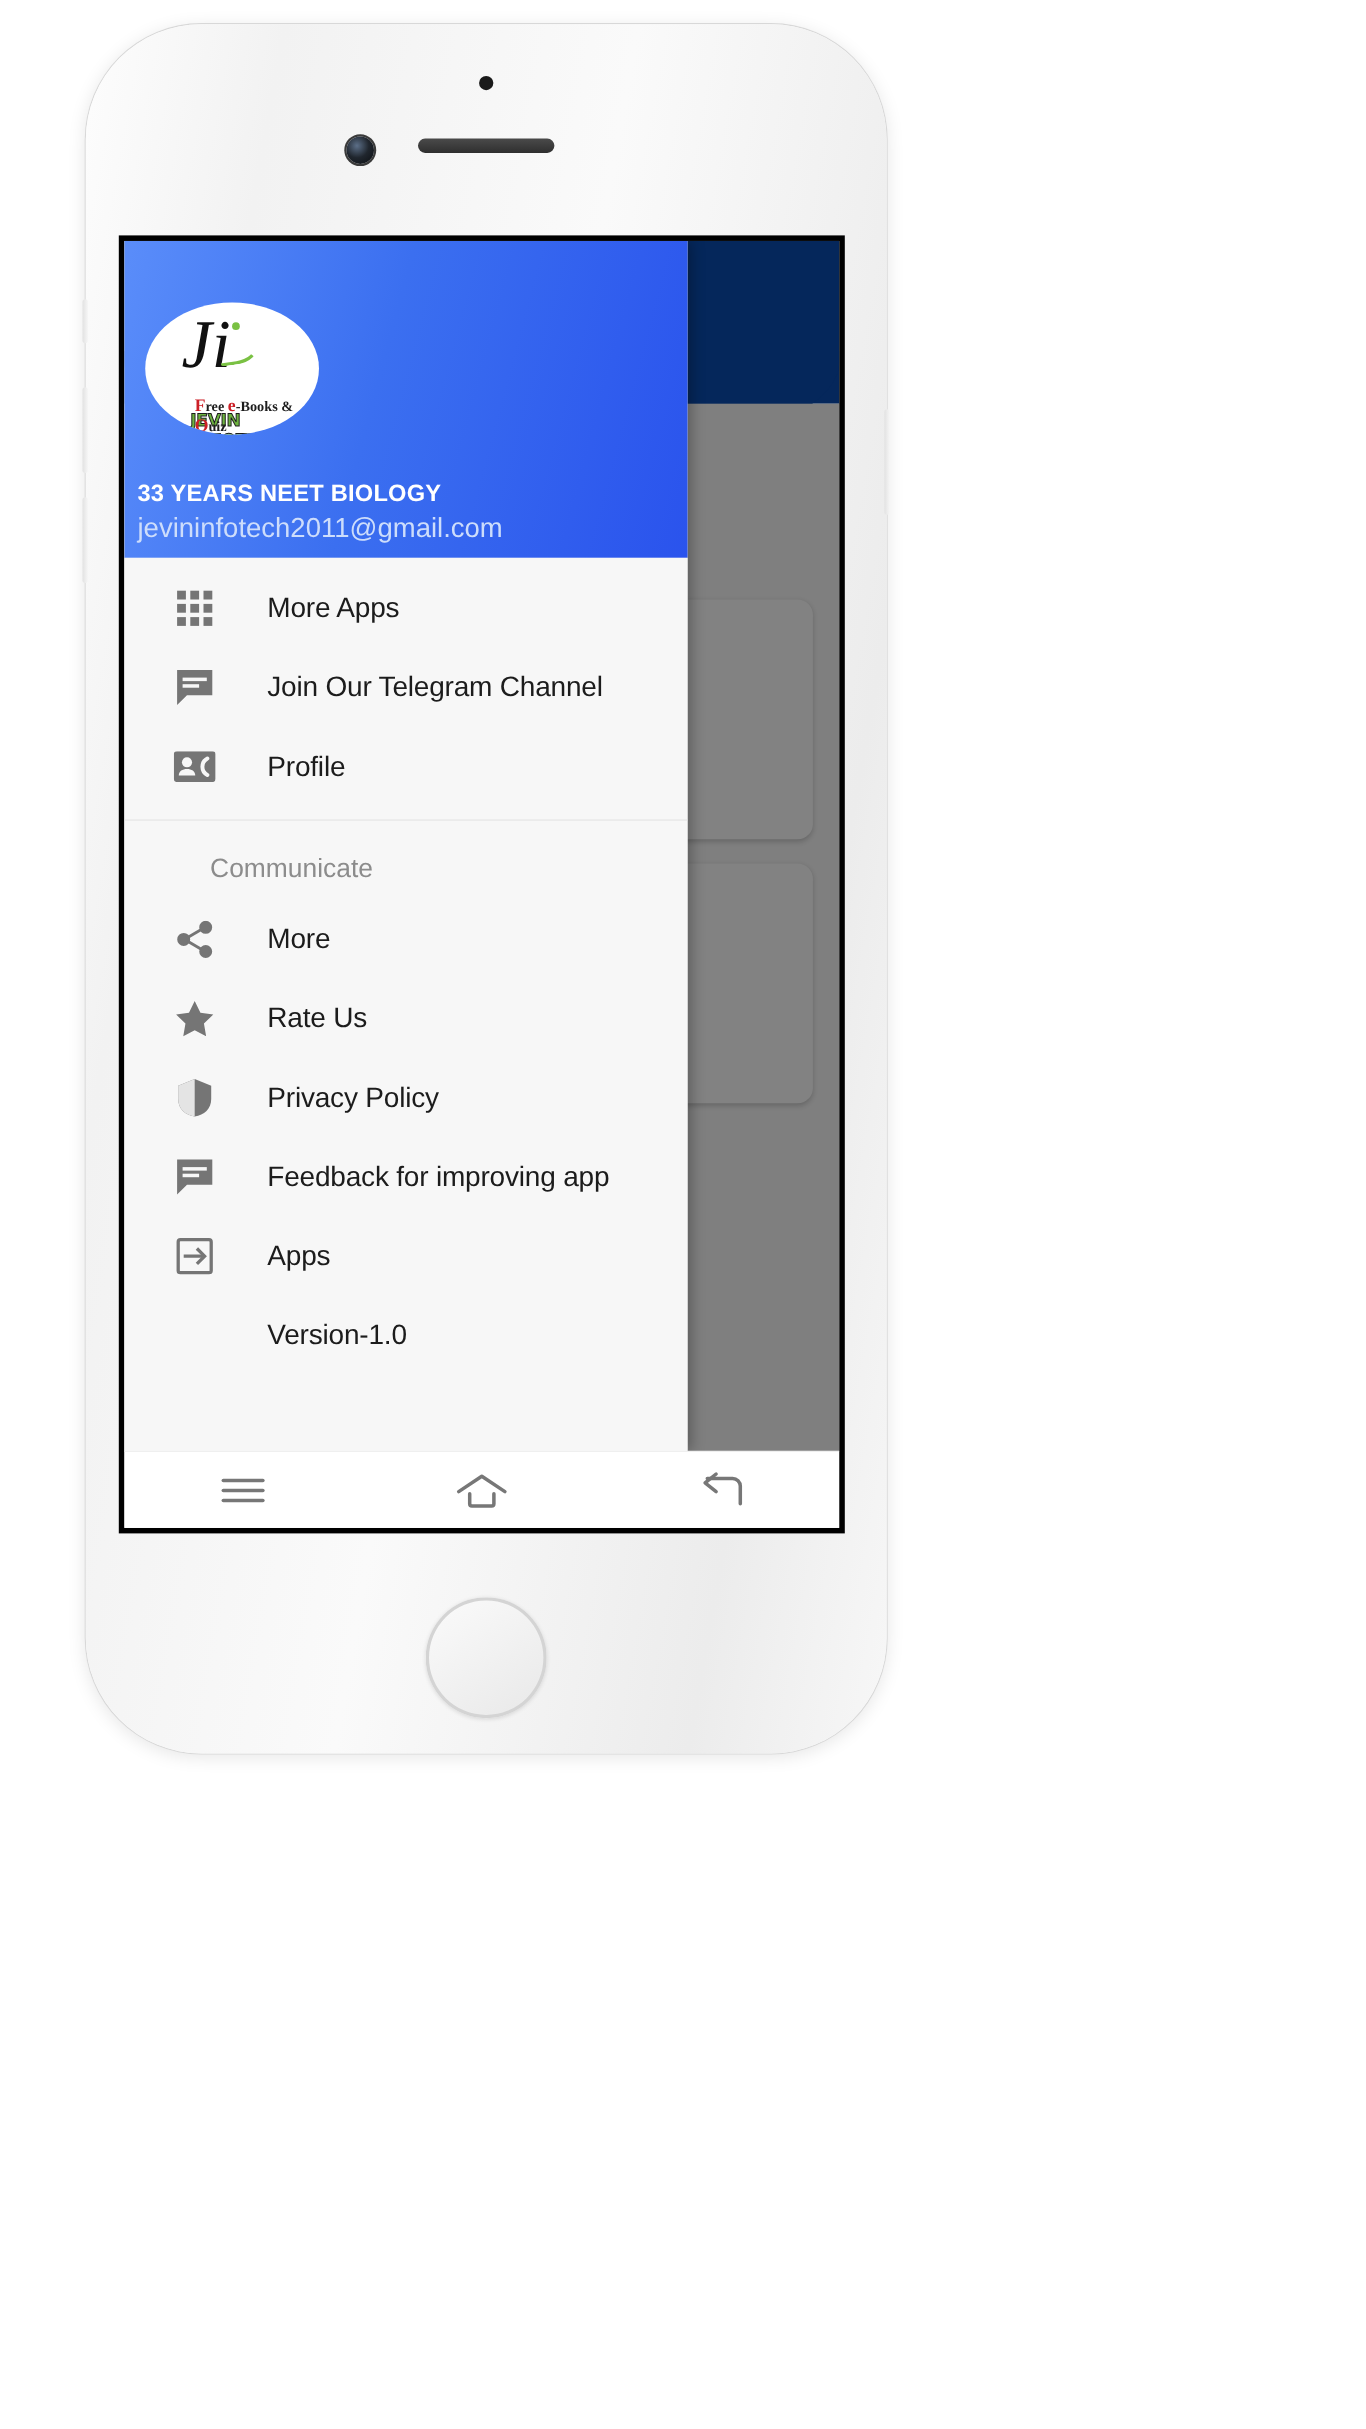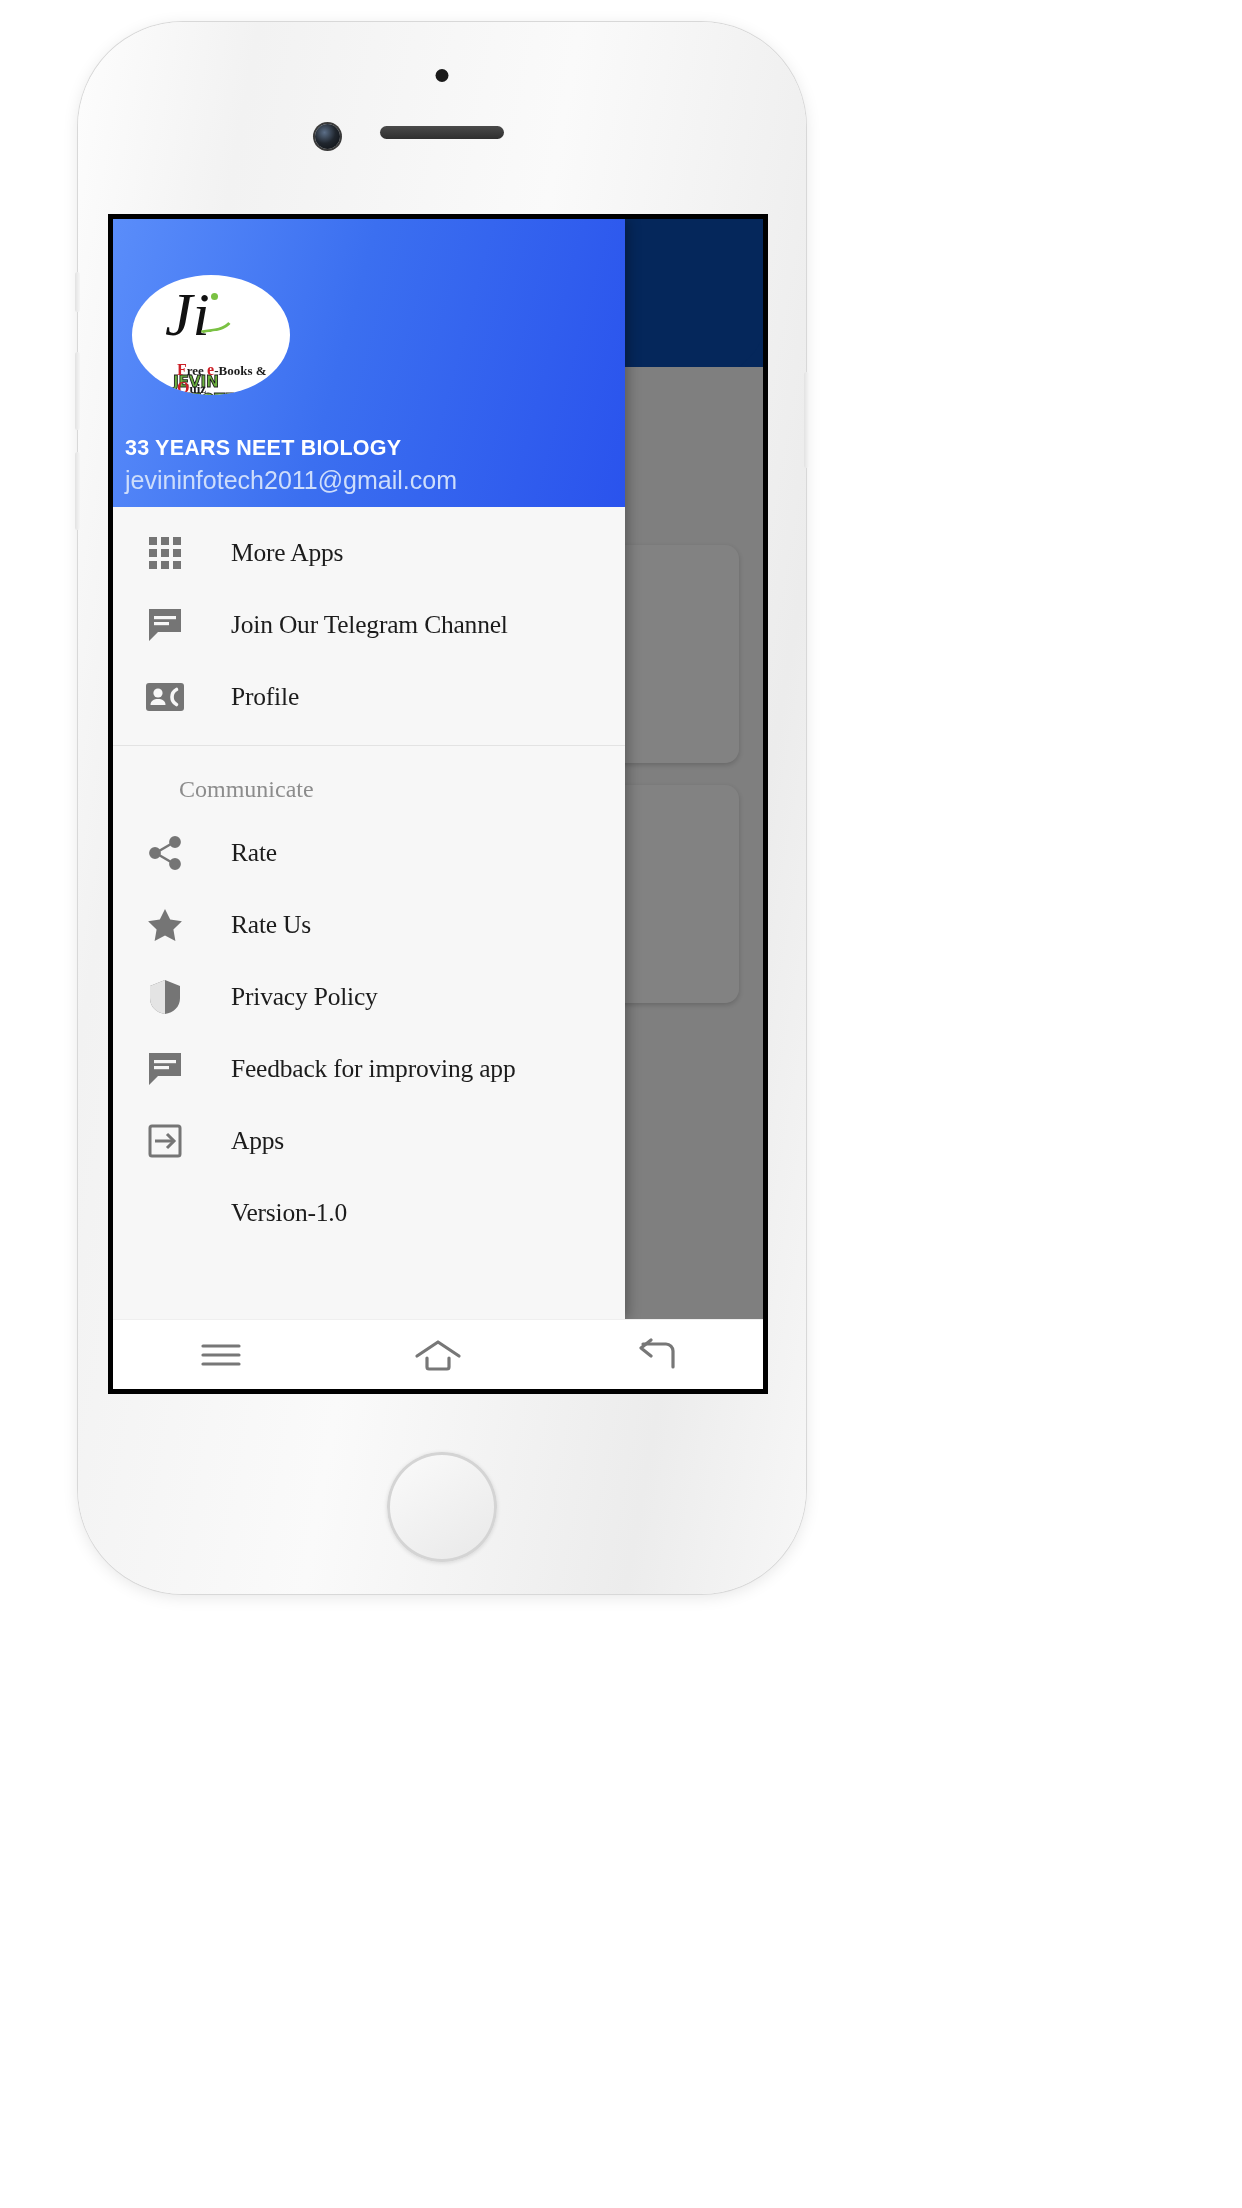--- a/index.html
+++ b/index.html
@@ -169,21 +169,21 @@
     position: absolute; left: 12px; bottom: 46px;
     color: #ffffff; font-size: 21.5px; font-weight: bold;
     letter-spacing: .2px;
   }
   #drawer-account-email {
     position: absolute; left: 12px; bottom: 12px;
     color: #cdddfb; font-size: 25px; font-weight: normal;
   }
 
   #drawer-body { flex: 1; overflow: hidden; background: #f7f7f7; }
-  .drawer-section { padding: 10px 0 12px; font-family: Liberation Serif, serif; }
+  .drawer-section { padding: 10px 12px 12px; }
   .section-divider { height: 1px; background: #e3e3e3; margin: 0; }
   .section-label {
     padding: 20px 0 14px 30px; color: #8c8c8c;
     font-size: 24px; font-weight: normal; margin-left: 36px;
   }
   .drawer-item {
     display: flex; align-items: center;
     height: 72px; padding-left: 30px; cursor: pointer;
   }
   .item-icon {
@@ -327,21 +327,21 @@
             <div class="drawer-item">
               <span class="item-icon">
                 <svg width="34" height="34" viewBox="0 0 34 34" fill="none" stroke="#757575" stroke-width="2.6">
                   <circle cx="27" cy="6" r="4.6" fill="#757575"></circle>
                   <circle cx="7" cy="17" r="4.6" fill="#757575"></circle>
                   <circle cx="27" cy="28" r="4.6" fill="#757575"></circle>
                   <line x1="11" y1="15" x2="23" y2="8"></line>
                   <line x1="11" y1="19" x2="23" y2="26"></line>
                 </svg>
               </span>
-              <span class="item-label">Rate</span>
+              <span class="item-label">More</span>
             </div>
 
             <div class="drawer-item">
               <span class="item-icon">
                 <svg width="36" height="34" viewBox="0 0 36 34" fill="#757575">
                   <path d="M18 1l5.2 10.6 11.7 1.7-8.5 8.2 2 11.6L18 27.6 7.6 33.1l2-11.6L1.1 13.3l11.7-1.7z"></path>
                 </svg>
               </span>
               <span class="item-label">Rate Us</span>
             </div>

